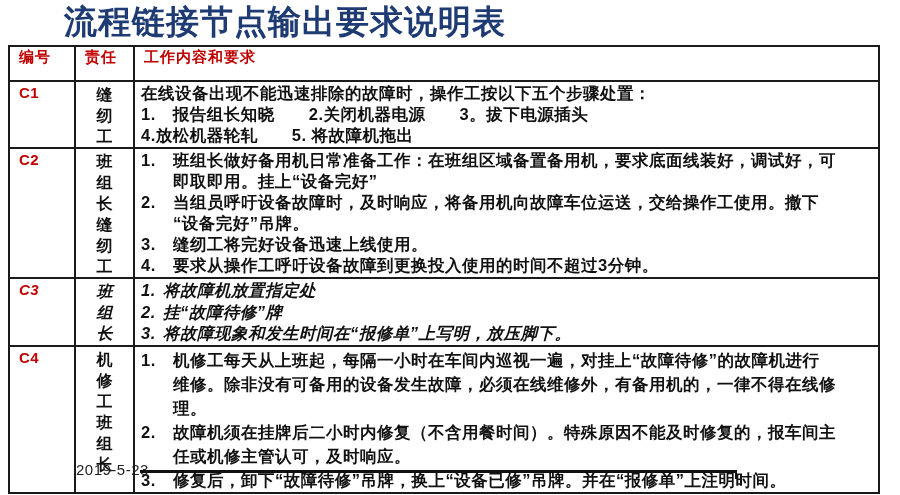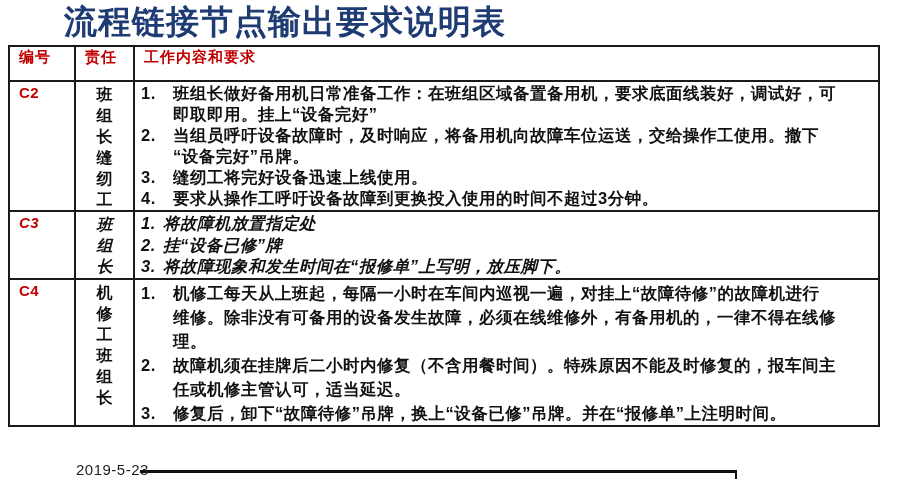--- a/index.html
+++ b/index.html
@@ -65,20 +65,33 @@
         <col style="width:745px">
     </colgroup>
     <thead>
       <tr id="header-row">
           <th>编号</th>
           <th>责任</th>
           <th>工作内容和要求</th>
         </tr>
     </thead>
     <tbody id="table-body">
+        <tr class="row-C1">
+          <td class="cell-id"><span>C1</span></td>
+          <td class="cell-resp">
+            <div>缝</div>
+            <div>纫</div>
+            <div>工</div>
+          </td>
+          <td class="cell-content">
+            <div class="line"><span class="txt">在线设备出现不能迅速排除的故障时，操作工按以下五个步骤处置：</span></div>
+            <div class="line"><span class="txt">1.　报告组长知晓　　2.关闭机器电源　　3。拔下电源插头</span></div>
+            <div class="line"><span class="txt">4.放松机器轮轧　　5. 将故障机拖出</span></div>
+          </td>
+        </tr>
         <tr class="row-C2">
           <td class="cell-id"><span>C2</span></td>
           <td class="cell-resp">
             <div>班</div>
             <div>组</div>
             <div>长</div>
             <div>缝</div>
             <div>纫</div>
             <div>工</div>
           </td>
@@ -110,21 +123,21 @@
             <div>组</div>
             <div>长</div>
           </td>
           <td class="cell-content">
             <div class="line step">
               <span class="num">1.</span>
               <span class="txt">将故障机放置指定处</span>
             </div>
             <div class="line step">
               <span class="num">2.</span>
-              <span class="txt">挂“设备已修”牌</span>
+              <span class="txt">挂“故障待修”牌</span>
             </div>
             <div class="line step">
               <span class="num">3.</span>
               <span class="txt">将故障现象和发生时间在“报修单”上写明，放压脚下。</span>
             </div>
           </td>
         </tr>
         <tr class="row-C4">
           <td class="cell-id"><span>C4</span></td>
           <td class="cell-resp">
@@ -139,21 +152,21 @@
             <div class="line step">
               <span class="num">1.</span>
               <span class="txt">机修工每天从上班起，每隔一小时在车间内巡视一遍，对挂上“故障待修”的故障机进行</span>
             </div>
             <div class="line cont"><span class="txt">维修。除非没有可备用的设备发生故障，必须在线维修外，有备用机的，一律不得在线修</span></div>
             <div class="line cont"><span class="txt">理。</span></div>
             <div class="line step">
               <span class="num">2.</span>
               <span class="txt">故障机须在挂牌后二小时内修复（不含用餐时间）。特殊原因不能及时修复的，报车间主</span>
             </div>
-            <div class="line cont"><span class="txt">任或机修主管认可，适当延迟。</span></div>
+            <div class="line cont"><span class="txt">任或机修主管认可，及时响应。</span></div>
             <div class="line step">
               <span class="num">3.</span>
               <span class="txt">修复后，卸下“故障待修”吊牌，换上“设备已修”吊牌。并在“报修单”上注明时间。</span>
             </div>
           </td>
         </tr>
       </tbody>
   </table>
 
   <div class="bottom-rule"></div>

